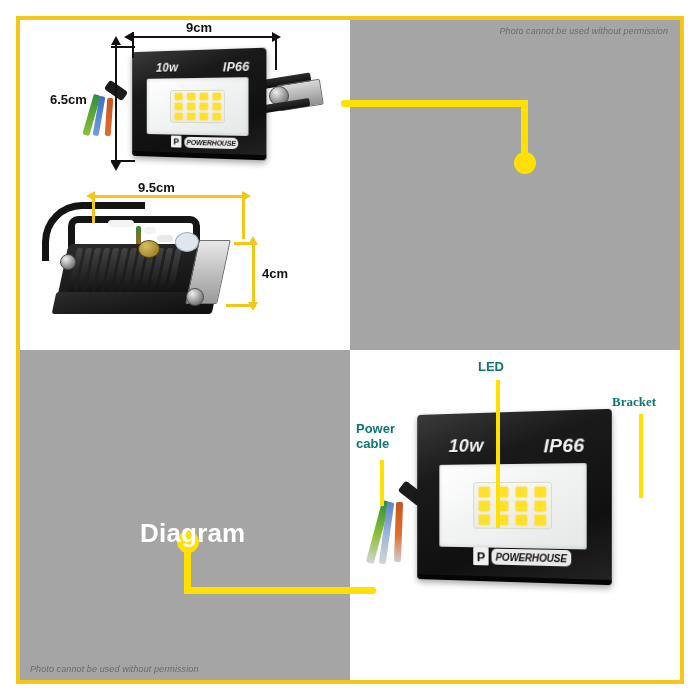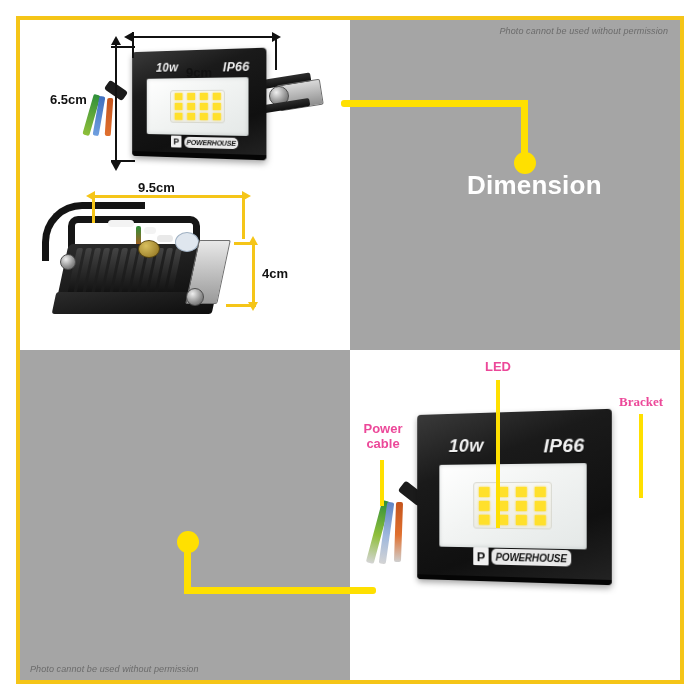--- a/index.html
+++ b/index.html
@@ -237,25 +237,25 @@
     position:absolute;
     background:linear-gradient(180deg,#e8e8e8,#9a9a9a);
     border:1px solid #6f6f6f;
     border-radius:2px;
     transform:skewX(-12deg);
   }
 
   
   .callout{
     position:absolute;
-    color:#ec4899;
+    color:#0f766e;
     font-weight:bold;
     font-size:13px;
     line-height:1.15;
-    text-align:center;
+    text-align:left;
     white-space:pre-line;
     z-index:25;
   }
   .callout-line{
     position:absolute;
     background:#FFE000;
     width:4px;
     z-index:24;
   }
 </style>
@@ -303,21 +303,21 @@
           <div class="brand-p" style="width:11px;height:12px;font-size:9px;">P</div>
           <div class="brand-name" style="width:54px;height:11px;font-size:7px;">POWERHOUSE</div>
         </div>
       </div>
 
       <div class="dim-line-b" style="left:108px;top:16px;width:148px;height:2px;"></div>
       <div class="arrow-b arr-left" style="left:104px;top:12px;"></div>
       <div class="arrow-b arr-right" style="left:252px;top:12px;"></div>
       <div class="dim-cap-b" style="left:112px;top:12px;width:2px;height:26px;"></div>
       <div class="dim-cap-b" style="left:255px;top:16px;width:2px;height:34px;"></div>
-      <div class="dim-txt" style="left:166px;top:0px;margin-top:45px;">9cm</div>
+      <div class="dim-txt" style="left:166px;top:0px;">9cm</div>
 
       <div class="dim-line-b" style="left:95px;top:22px;width:2px;height:124px;"></div>
       <div class="arrow-b arr-up" style="left:91px;top:16px;"></div>
       <div class="arrow-b arr-down" style="left:91px;top:142px;"></div>
       <div class="dim-cap-b" style="left:91px;top:26px;width:24px;height:2px;"></div>
       <div class="dim-cap-b" style="left:91px;top:140px;width:24px;height:2px;"></div>
       <div class="dim-txt" style="left:30px;top:72px;">6.5cm</div>
     </div>
 
     <div class="product" style="left:0;top:160px;width:330px;height:170px;">
@@ -430,20 +430,20 @@
     <div class="callout-line" style="left:289px;top:64px;height:84px;"></div>
 
     <div class="callout" style="left:6px;top:72px;width:54px;">Power
 cable</div>
     <div class="callout-line" style="left:30px;top:110px;height:46px;"></div>
   </div>
 
   <div class="conn dim-h"></div>
   <div class="conn dim-v"></div>
   <div class="conn-dot dim-dot"></div>
-  <div class="section-title title-dimension">Dimension</div>
 
   <div class="conn-dot dia-dot"></div>
   <div class="conn dia-v"></div>
   <div class="conn dia-h"></div>
+  <div class="section-title title-diagram">Diagram</div>
 
   <div class="frame"></div>
 </div>
 
 </body></html>

